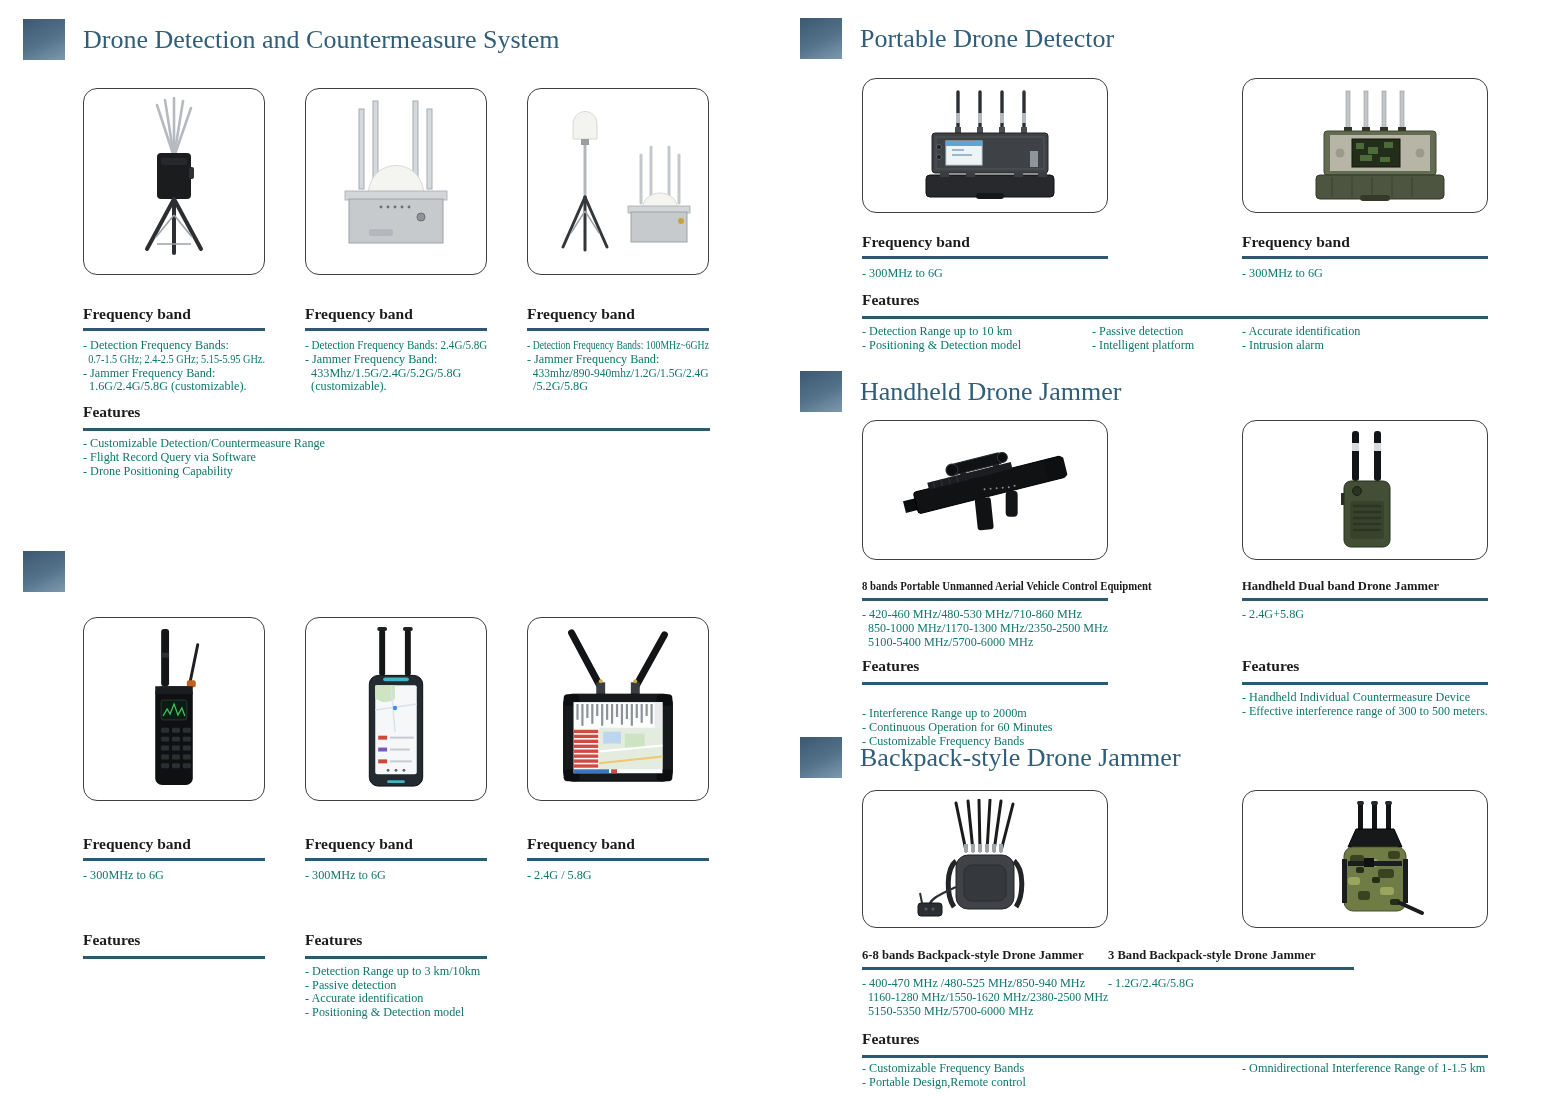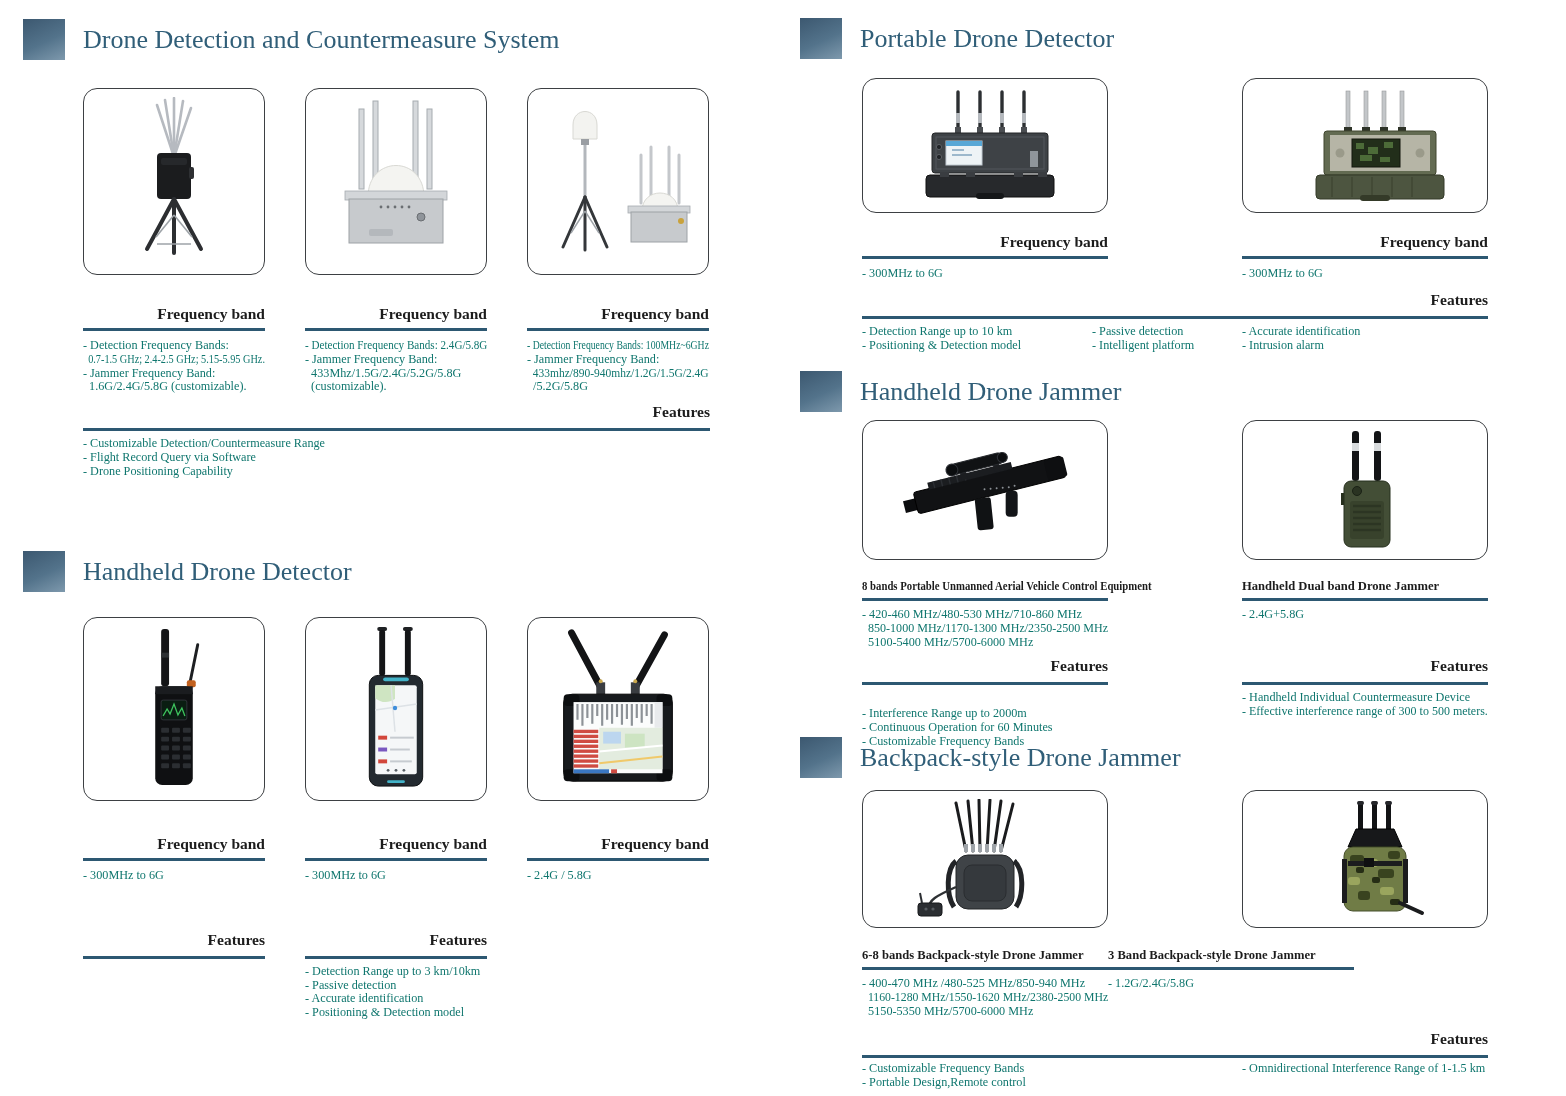--- a/index.html
+++ b/index.html
@@ -16,21 +16,21 @@
   .sec-title { font-size:26px; font-weight:400; color:#305e78; margin-left:18px;
                line-height:41px; white-space:pre; }
   .row { display:flex; }
   .col { display:flex; flex-direction:column; }
   .w182 { width:182px; flex:0 0 182px; }
   .w246 { width:246px; flex:0 0 246px; }
   .pbox { border:1.5px solid #3d4043; border-radius:14px; background:#fff;
           display:flex; align-items:center; justify-content:center; }
   .h187 { height:187px; } .h184 { height:184px; }
   .h135 { height:135px; } .h140 { height:140px; } .h138 { height:138px; }
-  .spec-h { font-weight:bold; font-size:15.5px; line-height:20px; color:#1c1c1c; white-space:pre;text-align:right; }
+  .spec-h { font-weight:bold; font-size:15.5px; line-height:20px; color:#1c1c1c; white-space:pre; }
   .pname  { font-weight:bold; font-size:12.6px; line-height:16px; color:#1c1c1c;
             white-space:pre; width:246px; }
   .uline { height:3px; background:#2d5872; margin-top:4px; }
   .uline.f { margin-top:6px; }
   .lines { margin-top:8px; font-size:12.2px; line-height:13.8px; color:#0f766e; }
   .line { white-space:pre; }
   svg { display:block; }
 </style>
 </head>
 <body>
@@ -159,21 +159,20 @@
           <div class="line fit">- Customizable Detection/Countermeasure Range</div>
           <div class="line fit">- Flight Record Query via Software</div>
           <div class="line fit">- Drone Positioning Capability</div>
         </div>
     </div>
   </section>
 
   <section class="sec" style="top:551px;left:23px;width:687px">
     <div class="sec-head">
       <div class="sq"></div>
-      <h2 class="sec-title">Handheld Drone Detector</h2>
     </div>
     <div class="row" style="margin:25px 0 0 60px;gap:40px">
       <div class="pbox w182 h184">
         <svg width="150" height="168" viewBox="0 0 150 170">
           <rect x="62" y="4" width="8" height="58" rx="3" fill="#141517"></rect>
           <rect x="62" y="28" width="8" height="5" fill="#2d3033"></rect>
           <line x1="90" y1="64" x2="99" y2="20" stroke="#1d1f22" stroke-width="3" stroke-linecap="round"></line>
           <rect x="88" y="56" width="9" height="7" rx="2" fill="#c2611f"></rect>
           <rect x="56" y="62" width="38" height="100" rx="7" fill="#0f1012"></rect>
           <rect x="56" y="62" width="38" height="8" fill="#1a1c1f"></rect>

